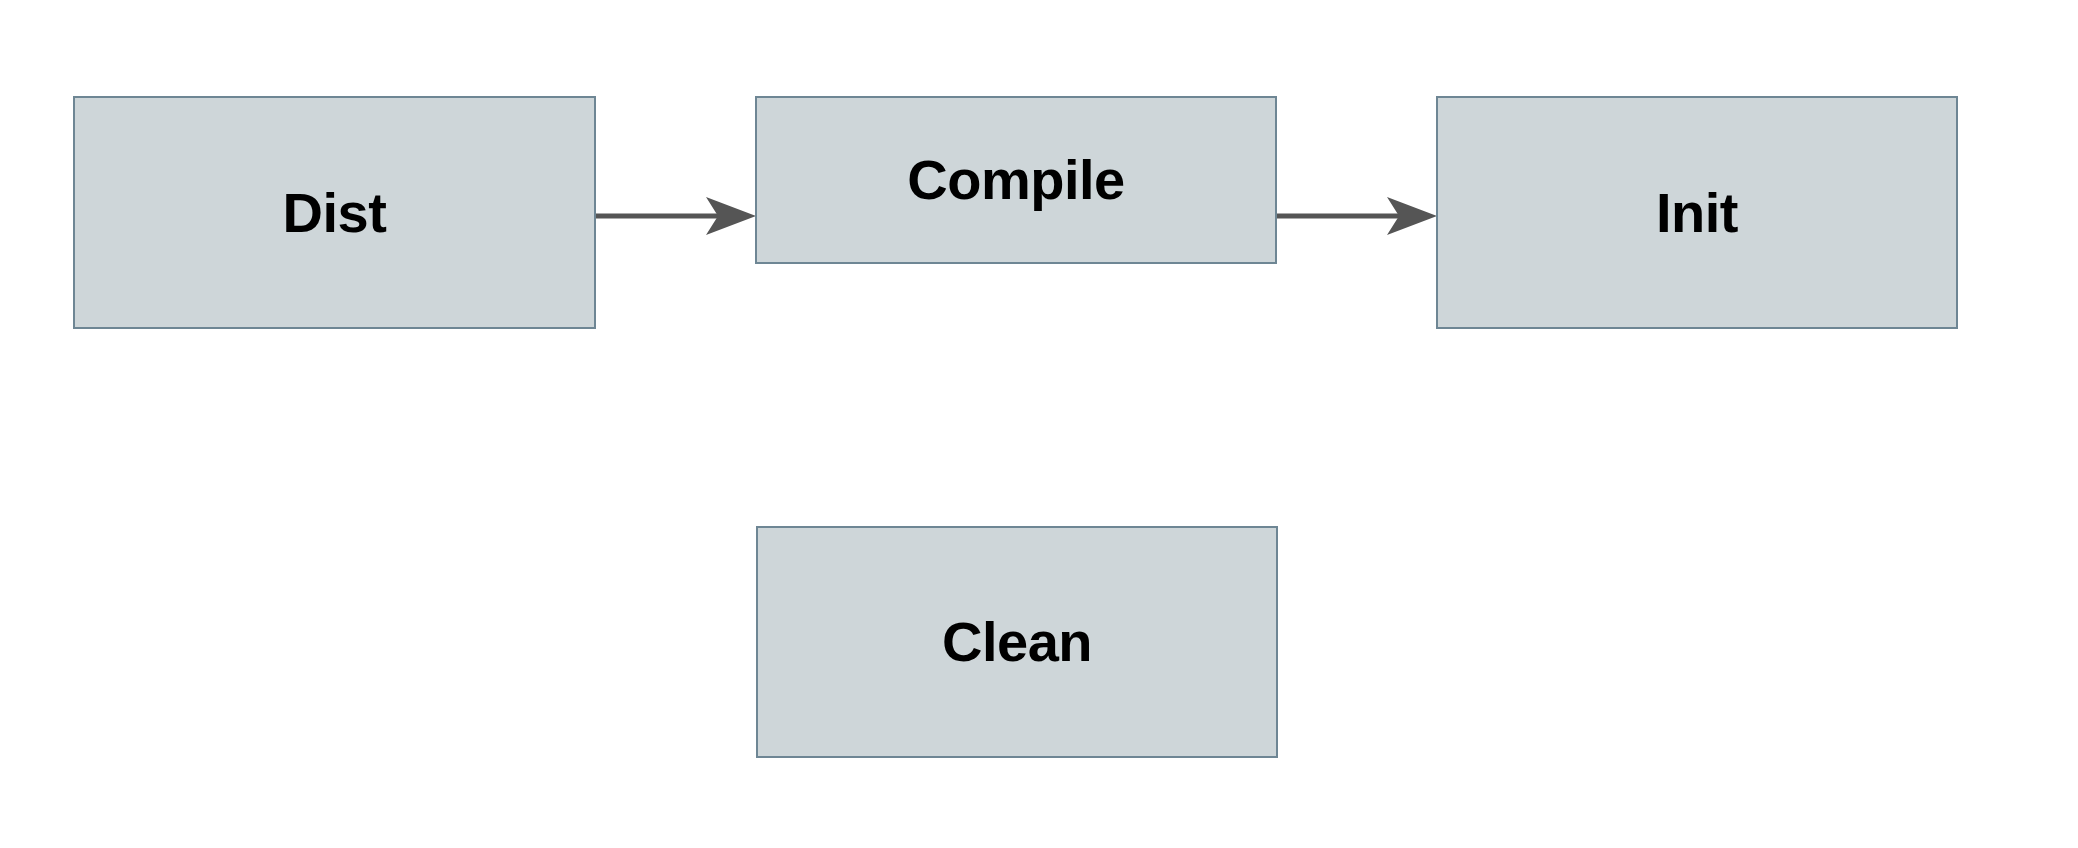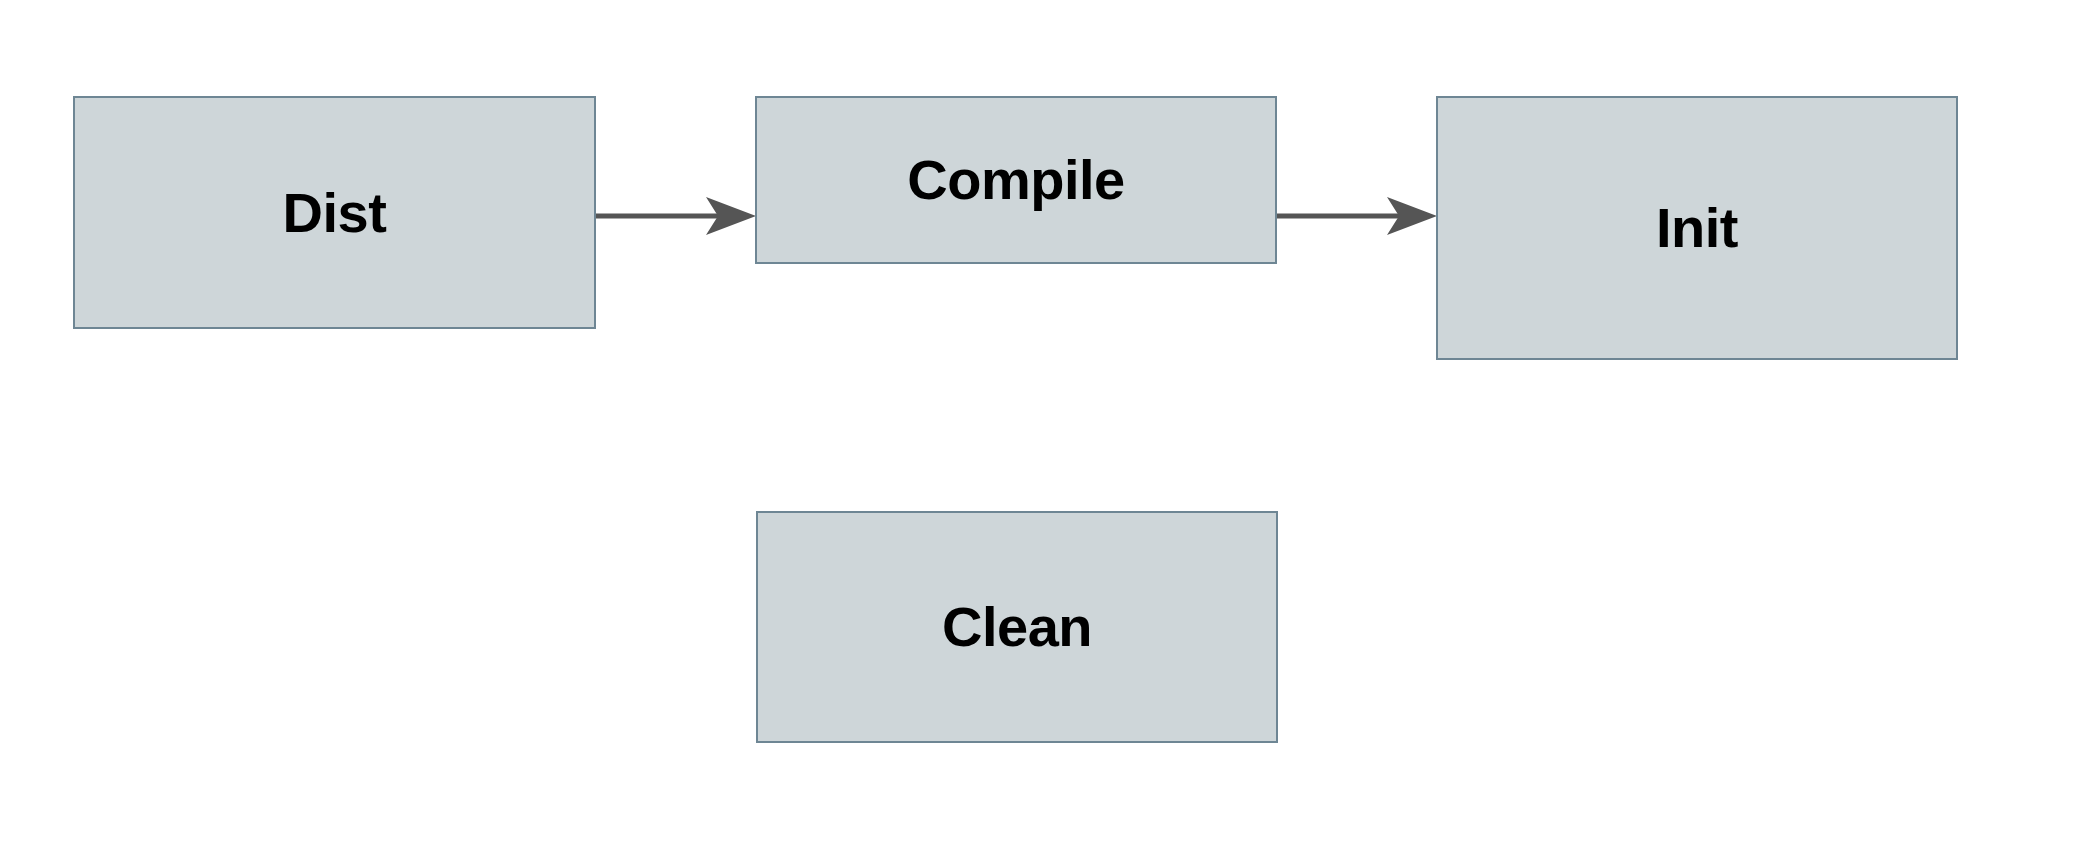--- a/index.html
+++ b/index.html
@@ -39,22 +39,22 @@
   .edge {
     position: absolute;
     overflow: visible;
     pointer-events: none;
   }
   .edge svg { display: block; overflow: visible; }
 
   
   #node-dist    { left: 73px;   top: 96px;  width: 523px; height: 233px; }
   #node-compile { left: 755px;  top: 96px;  width: 522px; height: 168px; }
-  #node-init    { left: 1436px; top: 96px;  width: 522px; height: 264px; }
-  #node-clean   { left: 756px;  top: 511px; width: 522px; height: 232px; }
+  #node-init    { left: 1436px; top: 96px;  width: 522px; height: 233px; }
+  #node-clean   { left: 756px;  top: 526px; width: 522px; height: 232px; }
 
   
   #edge-dist-compile { left: 596px;  top: 190px; width: 160px; height: 52px; }
   #edge-compile-init { left: 1277px; top: 190px; width: 160px; height: 52px; }
 </style>
 </head>
 <body>
 
 <div id="canvas">
 

